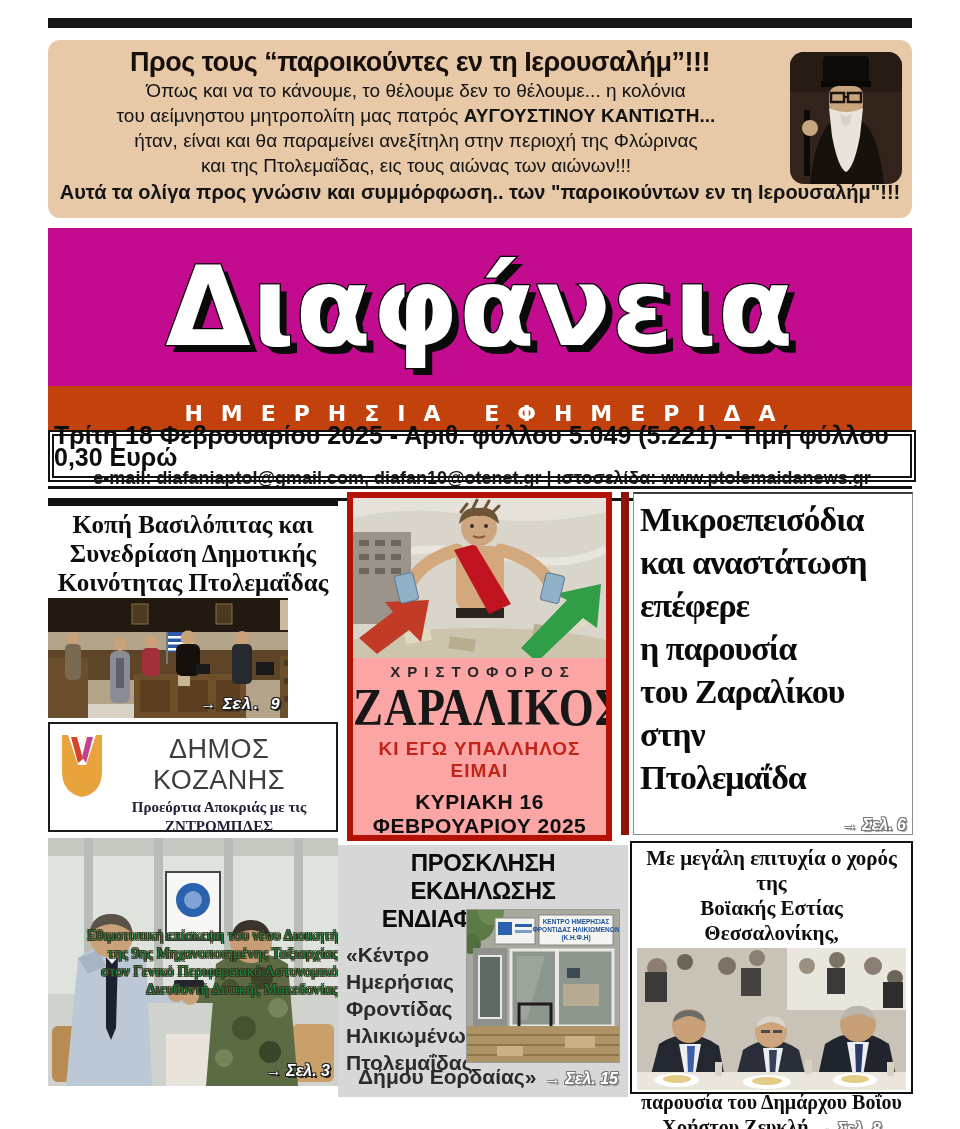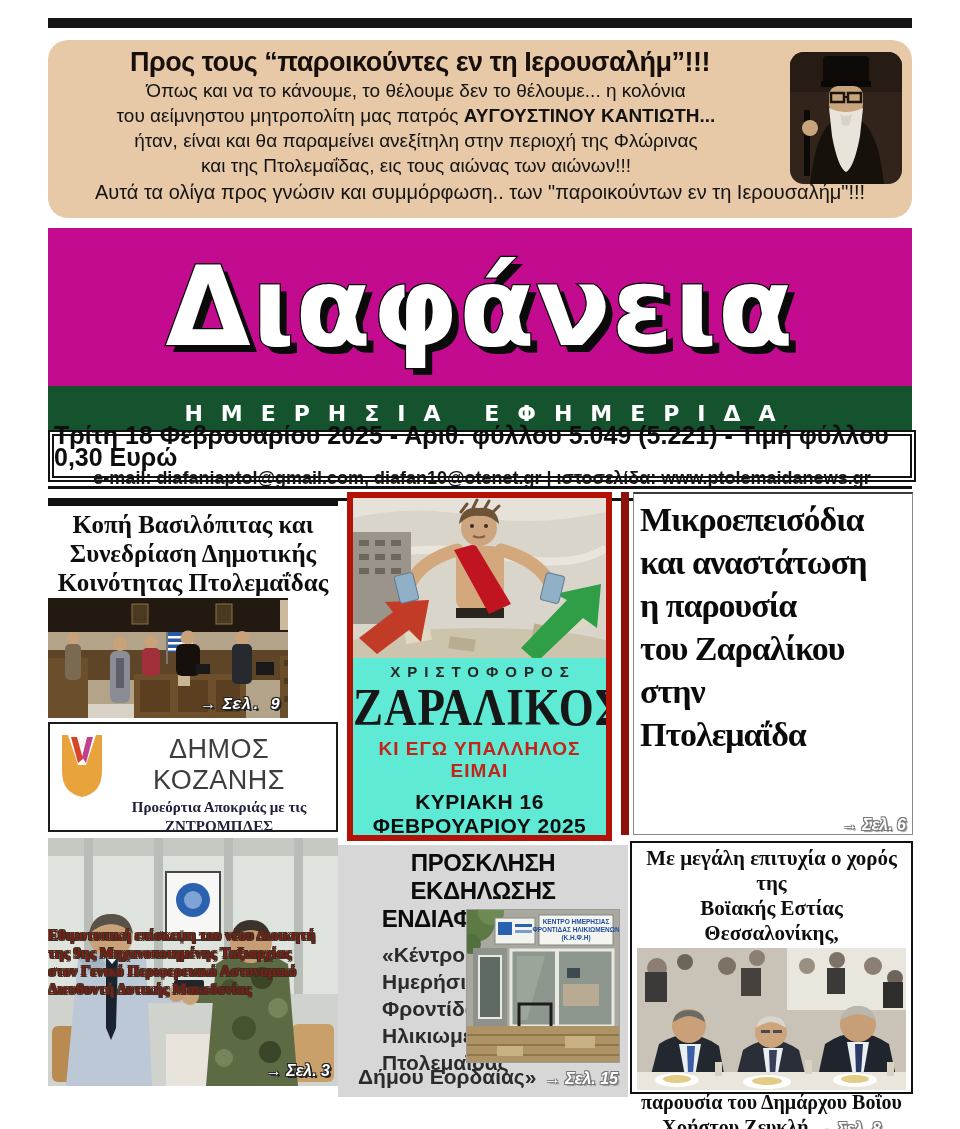--- a/index.html
+++ b/index.html
@@ -2,34 +2,34 @@
 <html><head>
 <meta charset="utf-8">
 <style>
   html,body { margin:0; padding:0; background:#ffffff; }
   body { width:960px; height:1129px; position:relative; font-family:"Liberation Sans", sans-serif; }
   .abs { position:absolute; }
   svg { display:block; }
 
   
   #top-bar { left:48px; top:18px; width:864px; height:10px; background:#151515; }
-  #note-box { left:48px; top:40px; width:864px; height:178px; background:#e7c8a7; border-radius:20px; overflow:hidden; }
+  #note-box { left:48px; top:40px; width:864px; height:178px; background:#e7c8a7; border-radius:12px; overflow:hidden; }
   .note-title { margin-top:7px; padding:0 128px 0 8px; text-align:center; font-weight:bold; font-size:27px; line-height:31px; color:#160f0b; letter-spacing:-0.5px; }
   .note-line { padding-right:128px; text-align:center; font-size:19px; line-height:25px; color:#131313; }
   .note-line b { font-weight:bold; }
-  .note-line5 { padding:1px 6px 0 6px; text-align:center; font-size:20px; line-height:26px; color:#131313; }
+  .note-line5 { padding:1px 6px 0 6px; text-align:center; font-size:20px; line-height:26px; color:#131313;font-weight:bold; }
   #note-photo { right:10px; top:12px; width:112px; height:132px; border-radius:14px; overflow:hidden; box-shadow:0 0 0 2px #d9b891 inset; }
 
   
   #masthead { left:48px; top:228px; width:864px; height:196px; background:#c30b8f; }
   #masthead-title { height:158px; display:flex; align-items:center; justify-content:center;
       font-family:"DejaVu Sans", sans-serif; font-weight:bold; font-size:110px; color:#ffffff;
       -webkit-text-stroke:2.5px #000; paint-order:stroke fill; letter-spacing:1px;
       text-shadow:7px 7px 0 #0a0a0a; }
-  #masthead-strip { height:54px; background:#14532d; display:flex; align-items:center; justify-content:center;
+  #masthead-strip { height:54px; background:#c2410c; display:flex; align-items:center; justify-content:center;
       font-family:"DejaVu Sans", sans-serif; font-weight:bold; font-size:22px; color:#ffffff; letter-spacing:18px; text-indent:18px; }
 
   
   #date-box { left:48px; top:430px; width:864px; height:48px; border:2px solid #111; background:#fff; }
   #date-inner { position:absolute; inset:2px; border:2px solid #111; display:flex; flex-direction:column; align-items:center; justify-content:center; }
   .date-l1 { font-weight:bold; font-size:25px; line-height:22px; color:#0d0d0d; }
   .date-l2 { font-weight:bold; font-size:18px; line-height:21px; color:#141414; }
   #double-rule { left:48px; top:486px; width:864px; height:9px; border-top:3px solid #111; border-bottom:3px solid #111; }
 
   
@@ -43,37 +43,37 @@
   #l-headline { left:48px; top:510px; width:290px; text-align:center;
       font-family:"Liberation Serif", serif; font-weight:bold; font-size:25px; line-height:29px; color:#0e0e0e; }
   #l-photo1 { left:48px; top:598px; width:240px; height:120px; overflow:hidden;font-family:Liberation Mono, monospace; }
   #l-photo1 .pref { position:absolute; right:8px; bottom:4px; }
   #l-kozani { left:48px; top:722px; width:290px; height:110px; border:2px solid #1c1c1c; box-sizing:border-box; background:#fff; }
   #koz-logo { position:absolute; left:8px; top:7px; }
   .koz-org { margin:10px 4px 2px 56px; text-align:center; font-size:27px; letter-spacing:0.5px; color:#3d3d3d; }
   .koz-line { margin-left:52px; text-align:center; font-family:"Liberation Serif", serif; font-weight:bold; font-size:15px; line-height:19px; color:#20203a; }
   .koz-row { margin-left:52px; display:flex; justify-content:center; align-items:baseline; gap:12px; }
   #l-photo2 { left:48px; top:838px; width:290px; height:248px; overflow:hidden; }
-  #l-photo2 .caption { position:absolute; left:0; right:0; top:88px; text-align:left;
-      font-family:"Liberation Serif", serif; font-weight:bold; font-size:15px; line-height:18px; color:#7f1d1d;
+  #l-photo2 .caption { position:absolute; left:0; right:0; top:88px; text-align:right;
+      font-family:"Liberation Serif", serif; font-weight:normal; font-size:15px; line-height:18px; color:#15803d;
       text-shadow:-1px -1px 0 #3a2f1d,1px -1px 0 #3a2f1d,-1px 1px 0 #3a2f1d,1px 1px 0 #3a2f1d; }
   #l-photo2 .pref { position:absolute; right:8px; bottom:6px; }
 
   
-  #c-poster { left:347px; top:492px; width:265px; height:349px; border:6px solid #b51207; box-sizing:border-box; background:#5eead4; overflow:hidden; }
+  #c-poster { left:347px; top:492px; width:265px; height:349px; border:6px solid #b51207; box-sizing:border-box; background:#fca5a5; overflow:hidden; }
   .poster-first { margin-top:5px; text-align:center; font-weight:bold; font-size:15px; letter-spacing:7px; text-indent:7px; color:#262626; }
   .poster-last-wrap { transform:scaleY(1.18); transform-origin:top center; }
   .poster-last { text-align:center; font-family:"Liberation Serif", serif; font-weight:bold; font-size:45px; line-height:46px; letter-spacing:1px; color:#171717; }
   .poster-show { margin-top:12px; text-align:center; font-weight:bold; font-size:19px; letter-spacing:1px; color:#c3241a; }
   .poster-date { margin-top:8px; text-align:center; font-weight:bold; font-size:21px; letter-spacing:0.5px; color:#0f0f0f; }
 
   
   #c-article { left:338px; top:845px; width:290px; height:252px; background:#d7d7d7; box-sizing:border-box; padding:4px 8px; }
   .inv-title { text-align:center; font-weight:bold; font-size:24px; line-height:28px; letter-spacing:-0.5px; color:#0c0c0c; }
-  .inv-body { margin-top:8px; width:140px; font-weight:bold; font-size:21px; line-height:27px; color:#2b2b2b;margin-left:36px; }
+  .inv-body { margin-top:8px; width:140px; font-weight:bold; font-size:21px; line-height:27px; color:#2b2b2b; }
   #inv-photo { position:absolute; right:8px; top:64px; width:152px; height:152px; border:1px solid #9b9b9b; background:#a8a89e; overflow:hidden; }
   .inv-last-row { position:absolute; left:20px; right:10px; bottom:8px; display:flex; justify-content:space-between; align-items:baseline; }
   .inv-last { font-weight:bold; font-size:21px; color:#2b2b2b; }
 
   
   #r-bar { left:621px; top:492px; width:8px; height:343px; background:#8c130b; }
   #r-headline { left:633px; top:492px; width:280px; height:343px; border:1px solid #8a8a8a; border-top:2px solid #3a3a3a; box-sizing:border-box; padding:4px 0 0 6px; background:#fff; }
   .r-line { font-family:"Liberation Serif", serif; font-weight:bold; font-size:34px; line-height:43px; letter-spacing:-1px; color:#0b0b0b; }
   #r-headline .pref-gray { position:absolute; right:6px; bottom:0; }
 
@@ -282,20 +282,21 @@
     </div>
   <div class="poster-show">ΚΙ ΕΓΩ ΥΠΑΛΛΗΛΟΣ ΕΙΜΑΙ</div>
   <div class="poster-date">ΚΥΡΙΑΚΗ 16 ΦΕΒΡΟΥΑΡΙΟΥ 2025</div>
 
 </div>
 
 <div id="r-bar" class="abs"></div>
 <div id="r-headline" class="abs">
   <div class="r-line">Μικροεπεισόδια</div>
   <div class="r-line">και αναστάτωση</div>
+  <div class="r-line">επέφερε</div>
   <div class="r-line">η παρουσία</div>
   <div class="r-line">του Ζαραλίκου</div>
   <div class="r-line">στην</div>
   <div class="r-line">Πτολεμαΐδα</div>
   <span class="pref-gray">→ Σελ. 6</span>
 </div>
 
 <div id="c-article" class="abs">
   <div class="inv-title">ΠΡΟΣΚΛΗΣΗ ΕΚΔΗΛΩΣΗΣ</div>
   <div class="inv-title">ΕΝΔΙΑΦΕΡΟΝΤΟΣ</div>

